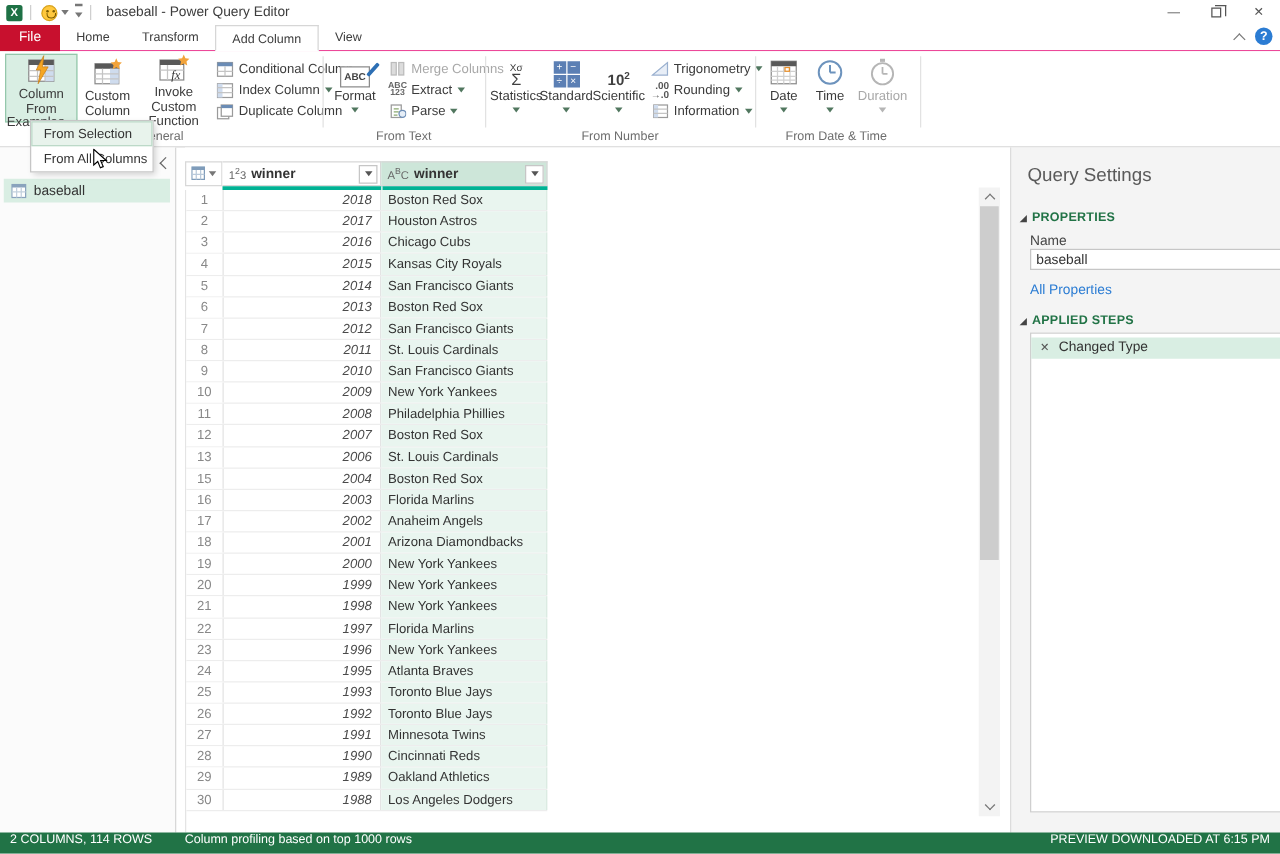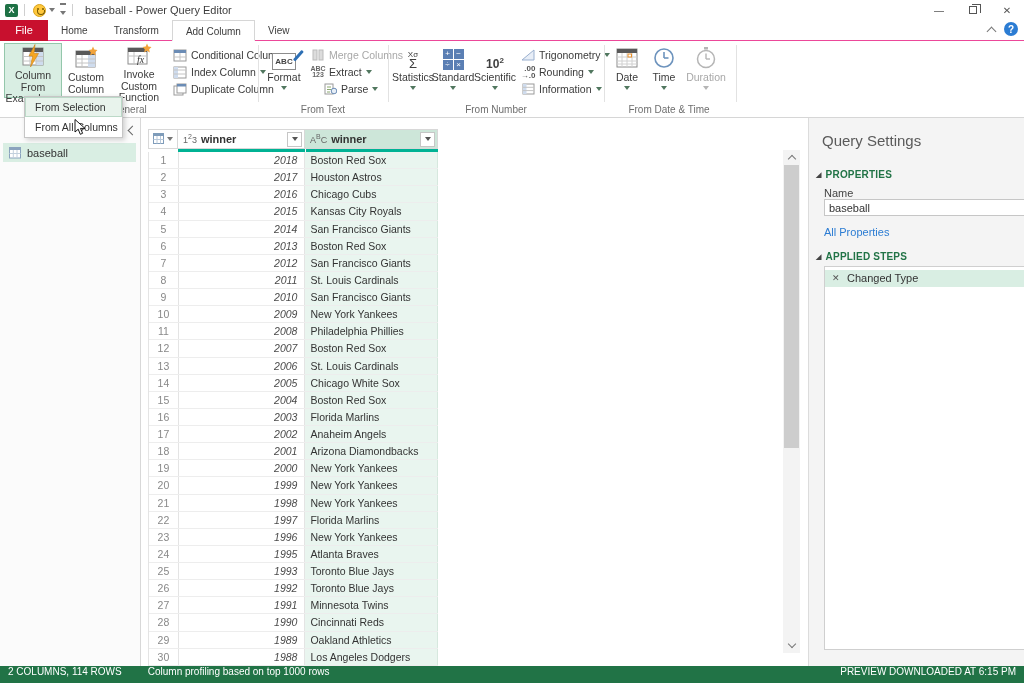--- a/index.html
+++ b/index.html
@@ -265,21 +265,21 @@
     </span>
     <span>Merge Columns</span>
   </div>
   <div class="smallrow" style="left:310px;top:23px">
     <span class="sic">
         <span class="txt-ic">ABC<br>123</span>
       </span>
     <span>Extract</span>
     <span class="caret" style="margin-left:4px"></span>
   </div>
-  <div class="smallrow" style="left:322px;top:40px">
+  <div class="smallrow" style="left:310px;top:40px">
     <span class="sic">
       <svg width="13" height="12" viewBox="0 0 13 12">
           <rect x="1" y="1" width="8" height="10" fill="#fff" stroke="#9a9a9a"></rect>
           <line x1="3" y1="4" x2="7" y2="4" stroke="#8aa86f"></line>
           <line x1="3" y1="6.5" x2="7" y2="6.5" stroke="#8aa86f"></line>
           <line x1="3" y1="9" x2="6" y2="9" stroke="#8aa86f"></line>
           <circle cx="10" cy="8" r="2.8" fill="#e6eef7" stroke="#6b8cb5"></circle>
         </svg>
     </span>
     <span>Parse</span>
@@ -495,25 +495,20 @@
         <div class="rnum">12</div>
         <div class="cseason">2007</div>
         <div class="cwinner">Boston Red Sox</div>
       </div>
       <div class="trow">
         <div class="rnum">13</div>
         <div class="cseason">2006</div>
         <div class="cwinner">St. Louis Cardinals</div>
       </div>
       <div class="trow">
-        <div class="rnum">14</div>
-        <div class="cseason">2005</div>
-        <div class="cwinner">Chicago White Sox</div>
-      </div>
-      <div class="trow">
         <div class="rnum">15</div>
         <div class="cseason">2004</div>
         <div class="cwinner">Boston Red Sox</div>
       </div>
       <div class="trow">
         <div class="rnum">16</div>
         <div class="cseason">2003</div>
         <div class="cwinner">Florida Marlins</div>
       </div>
       <div class="trow">

